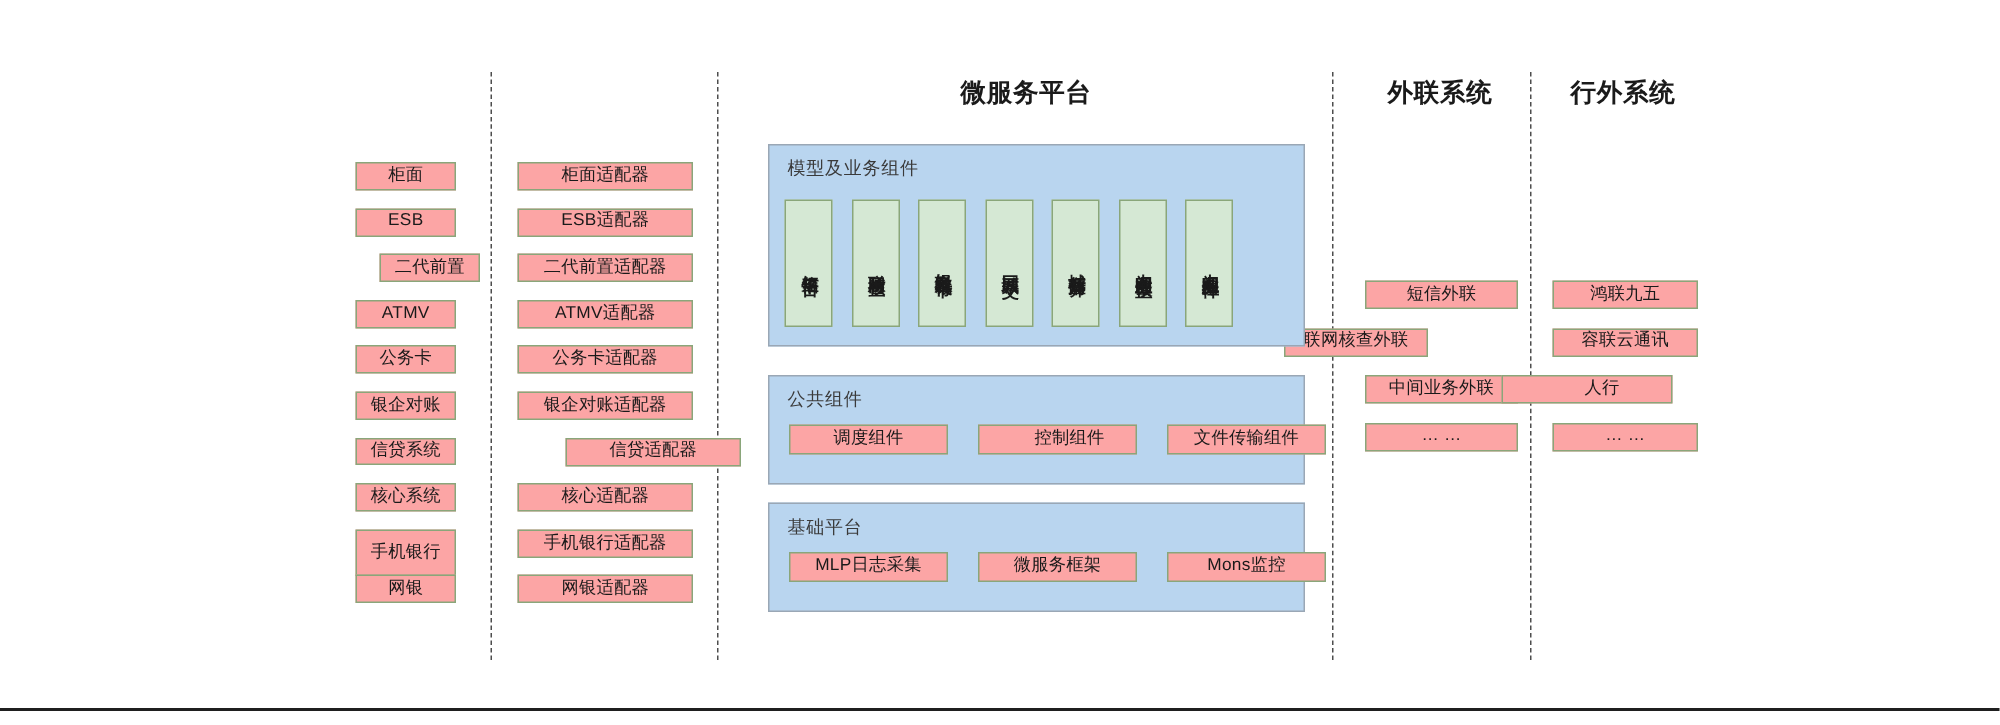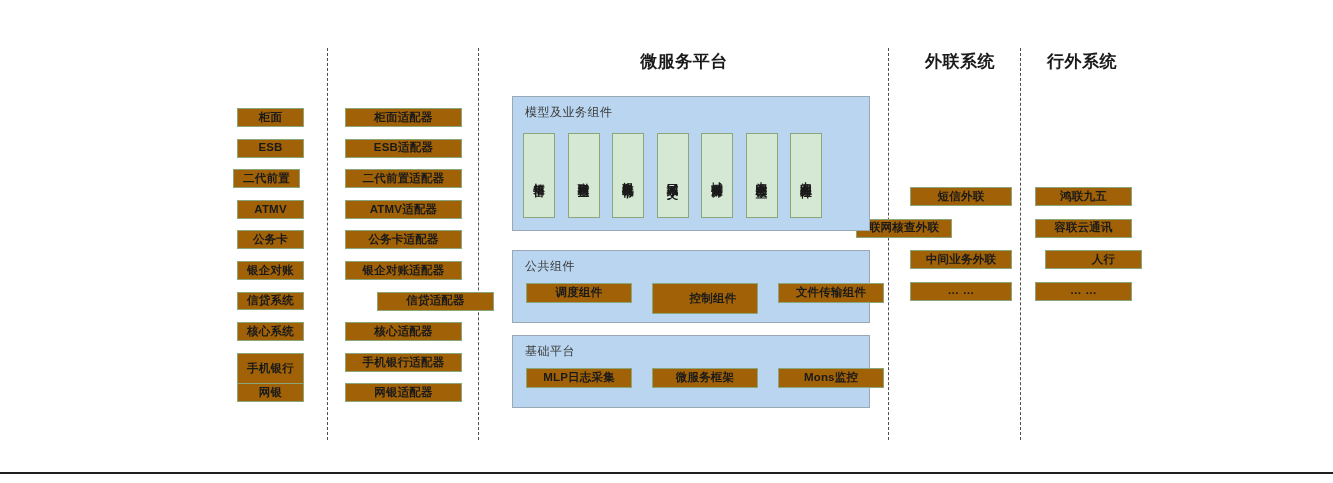--- a/index.html
+++ b/index.html
@@ -37,25 +37,25 @@
   
   .divider {
     position: absolute;
     width: 0;
     border-left: 1.4px dashed #4d4d4d;
   }
 
   
   .node {
     position: absolute;
-    background: #a16207;
+    background: #fca5a5;
     border: 1.2px solid #8aa67a;
     box-sizing: border-box;
     font-size: 11.5px;
-    font-weight: bold;
+    font-weight: normal;
     color: #1a1a1a;
     display: flex;
     align-items: center;
     justify-content: center;
     text-align: center;
     line-height: 1.15;
     letter-spacing: 0.2px;
   }
 
   
@@ -112,21 +112,21 @@
 <div id="canvas">
     <div class="col-header" style="left: 0px; top: 52px; width: 300px; transform: translateX(534px);">微服务平台</div>
     <div class="col-header" style="left: 0px; top: 52px; width: 300px; transform: translateX(810px);">外联系统</div>
     <div class="col-header" style="left: 0px; top: 52px; width: 300px; transform: translateX(932px);">行外系统</div>
     <div class="divider" style="left: 327px; top: 48px; height: 392px;"></div>
     <div class="divider" style="left: 478px; top: 48px; height: 392px;"></div>
     <div class="divider" style="left: 888px; top: 48px; height: 392px;"></div>
     <div class="divider" style="left: 1020px; top: 48px; height: 392px;"></div>
     <div class="node" style="left: 237px; top: 108px; width: 67px; height: 19px;">柜面</div>
     <div class="node" style="left: 237px; top: 138.6px; width: 67px; height: 19px;">ESB</div>
-    <div class="node" style="left: 233px; top: 169.2px; width: 67px; height: 19px;">二代前置</div>
+    <div class="node" style="left: 253px; top: 169.2px; width: 67px; height: 19px;">二代前置</div>
     <div class="node" style="left: 237px; top: 199.8px; width: 67px; height: 19px;">ATMV</div>
     <div class="node" style="left: 237px; top: 230.4px; width: 67px; height: 19px;">公务卡</div>
     <div class="node" style="left: 237px; top: 261px; width: 67px; height: 19px;">银企对账</div>
     <div class="node" style="left: 237px; top: 291.6px; width: 67px; height: 18px;">信贷系统</div>
     <div class="node" style="left: 237px; top: 322.2px; width: 67px; height: 19px;">核心系统</div>
     <div class="node" style="left: 237px; top: 352.8px; width: 67px; height: 31px;">手机银行</div>
     <div class="node" style="left: 237px; top: 383.4px; width: 67px; height: 19px;">网银</div>
     <div class="node" style="left: 345px; top: 108px; width: 117px; height: 19px;">柜面适配器</div>
     <div class="node" style="left: 345px; top: 138.6px; width: 117px; height: 19px;">ESB适配器</div>
     <div class="node" style="left: 345px; top: 169.2px; width: 117px; height: 19px;">二代前置适配器</div>
@@ -136,21 +136,21 @@
     <div class="node" style="left: 345px; top: 291.6px; width: 117px; height: 19px; margin-left: 32px;">信贷适配器</div>
     <div class="node" style="left: 345px; top: 322.2px; width: 117px; height: 19px;">核心适配器</div>
     <div class="node" style="left: 345px; top: 352.8px; width: 117px; height: 19px;">手机银行适配器</div>
     <div class="node" style="left: 345px; top: 383.4px; width: 117px; height: 19px;">网银适配器</div>
     <div class="node" style="left: 910px; top: 187px; width: 102px; height: 19px;">短信外联</div>
     <div class="node" style="left: 856px; top: 218.5px; width: 96px; height: 19px;">联网核查外联</div>
     <div class="node" style="left: 910px; top: 250px; width: 102px; height: 19px;">中间业务外联</div>
     <div class="node" style="left: 910px; top: 281.5px; width: 102px; height: 19px;">… …</div>
     <div class="node" style="left: 1035px; top: 187px; width: 97px; height: 19px;">鸿联九五</div>
     <div class="node" style="left: 1035px; top: 218.5px; width: 97px; height: 19px;">容联云通讯</div>
-    <div class="node" style="left: 1045px; top: 250px; width: 97px; height: 19px; padding-left: 20px;">人行</div>
+    <div class="node" style="left: 1001px; top: 250px; width: 114px; height: 19px; padding-left: 20px;">人行</div>
     <div class="node" style="left: 1035px; top: 281.5px; width: 97px; height: 19px;">… …</div>
     <div class="panel" style="left: 512px; top: 96px; width: 358px; height: 135px;">
       <div class="panel-title">模型及业务组件</div>
       <div class="node-vert" style="left: 10px; top: 36px; width: 32px; height: 85px;">
         <span>短信平台</span>
       </div>
       <div class="node-vert" style="left: 54.5px; top: 36px; width: 32px; height: 85px;">
         <span>联网核查</span>
       </div>
       <div class="node-vert" style="left: 99px; top: 36px; width: 32px; height: 85px;">
@@ -165,21 +165,21 @@
       <div class="node-vert" style="left: 232.5px; top: 36px; width: 32px; height: 85px;">
         <span>中间业务模型</span>
       </div>
       <div class="node-vert" style="left: 277px; top: 36px; width: 32px; height: 85px;">
         <span>中间业务组件</span>
       </div>
     </div>
     <div class="panel" style="left: 512px; top: 250px; width: 358px; height: 73px;">
       <div class="panel-title">公共组件</div>
       <div class="node" style="position: absolute; left: 13px; top: 32px; width: 106px; height: 20px;">调度组件</div>
-      <div class="node" style="position: absolute; left: 139px; top: 32px; width: 106px; height: 31px; padding-left: 16px;">控制组件</div>
+      <div class="node" style="position: absolute; left: 139px; top: 32px; width: 106px; height: 20px; padding-left: 16px;">控制组件</div>
       <div class="node" style="position: absolute; left: 265px; top: 32px; width: 106px; height: 20px;">文件传输组件</div>
     </div>
     <div class="panel" style="left: 512px; top: 335px; width: 358px; height: 73px;">
       <div class="panel-title">基础平台</div>
       <div class="node" style="position: absolute; left: 13px; top: 32px; width: 106px; height: 20px;">MLP日志采集</div>
       <div class="node" style="position: absolute; left: 139px; top: 32px; width: 106px; height: 20px;">微服务框架</div>
       <div class="node" style="position: absolute; left: 265px; top: 32px; width: 106px; height: 20px;">Mons监控</div>
     </div>
     <div class="bottom-rule" style="top: 472px;"></div>
   </div>

